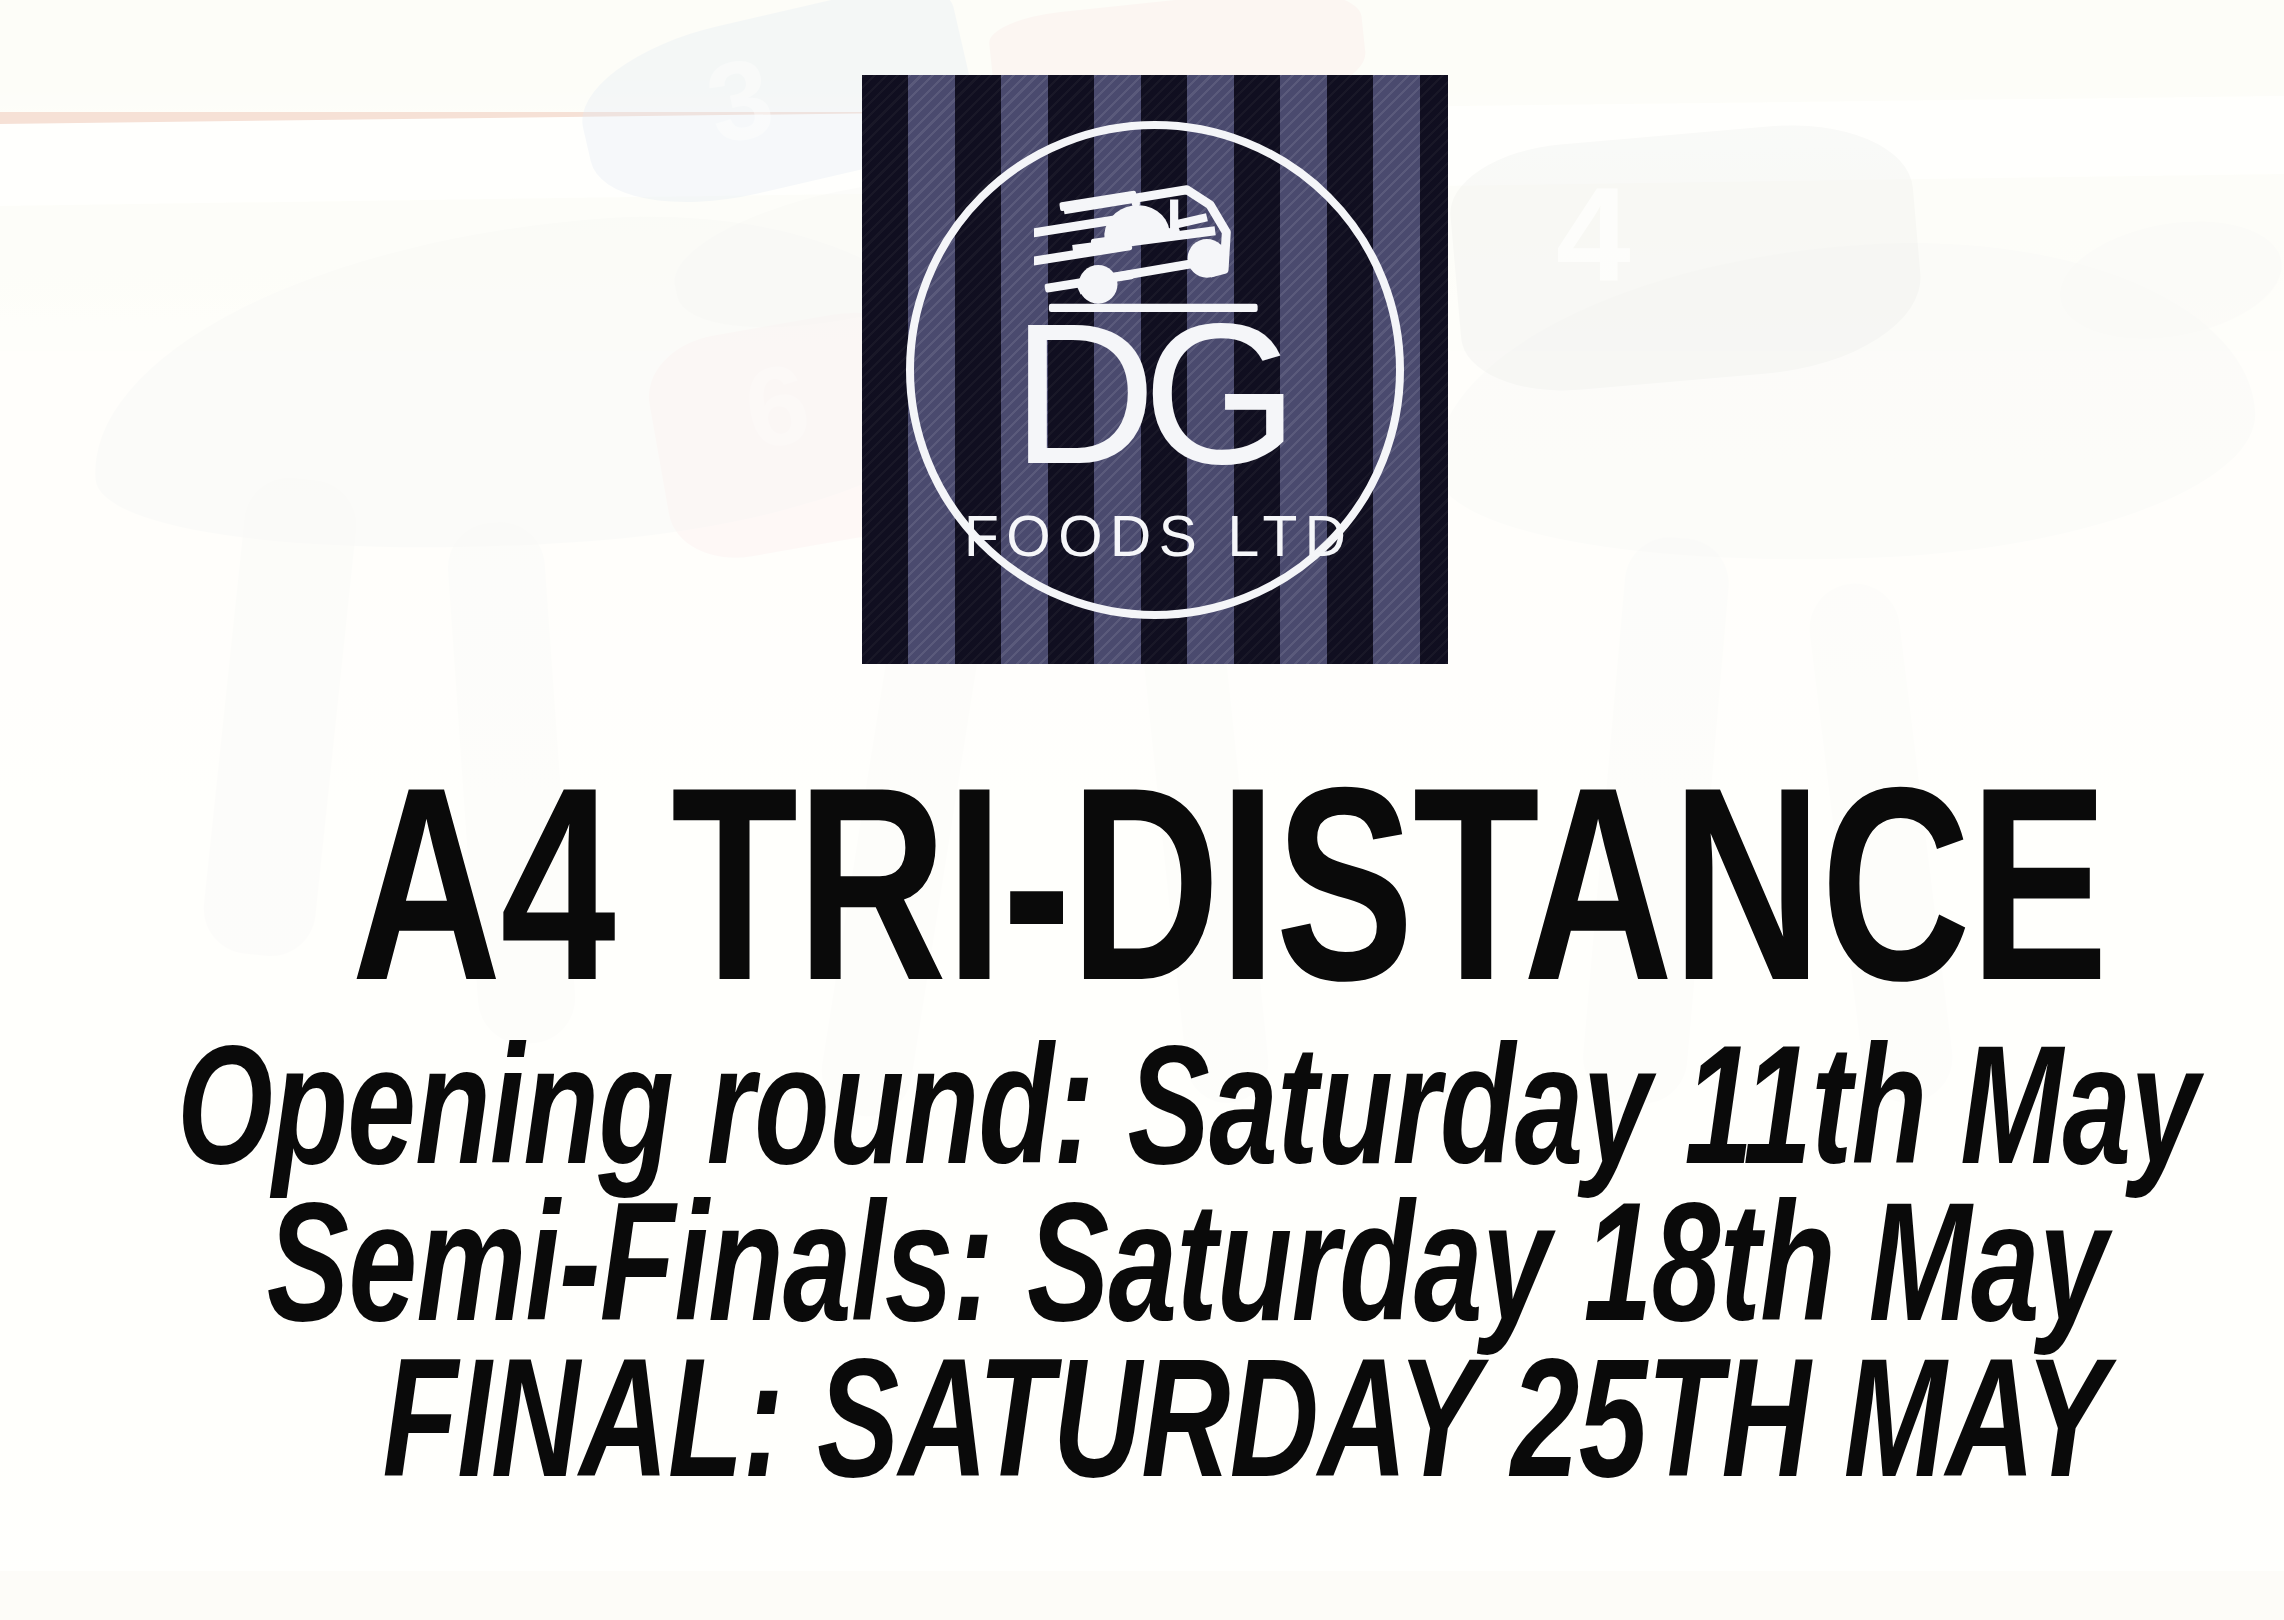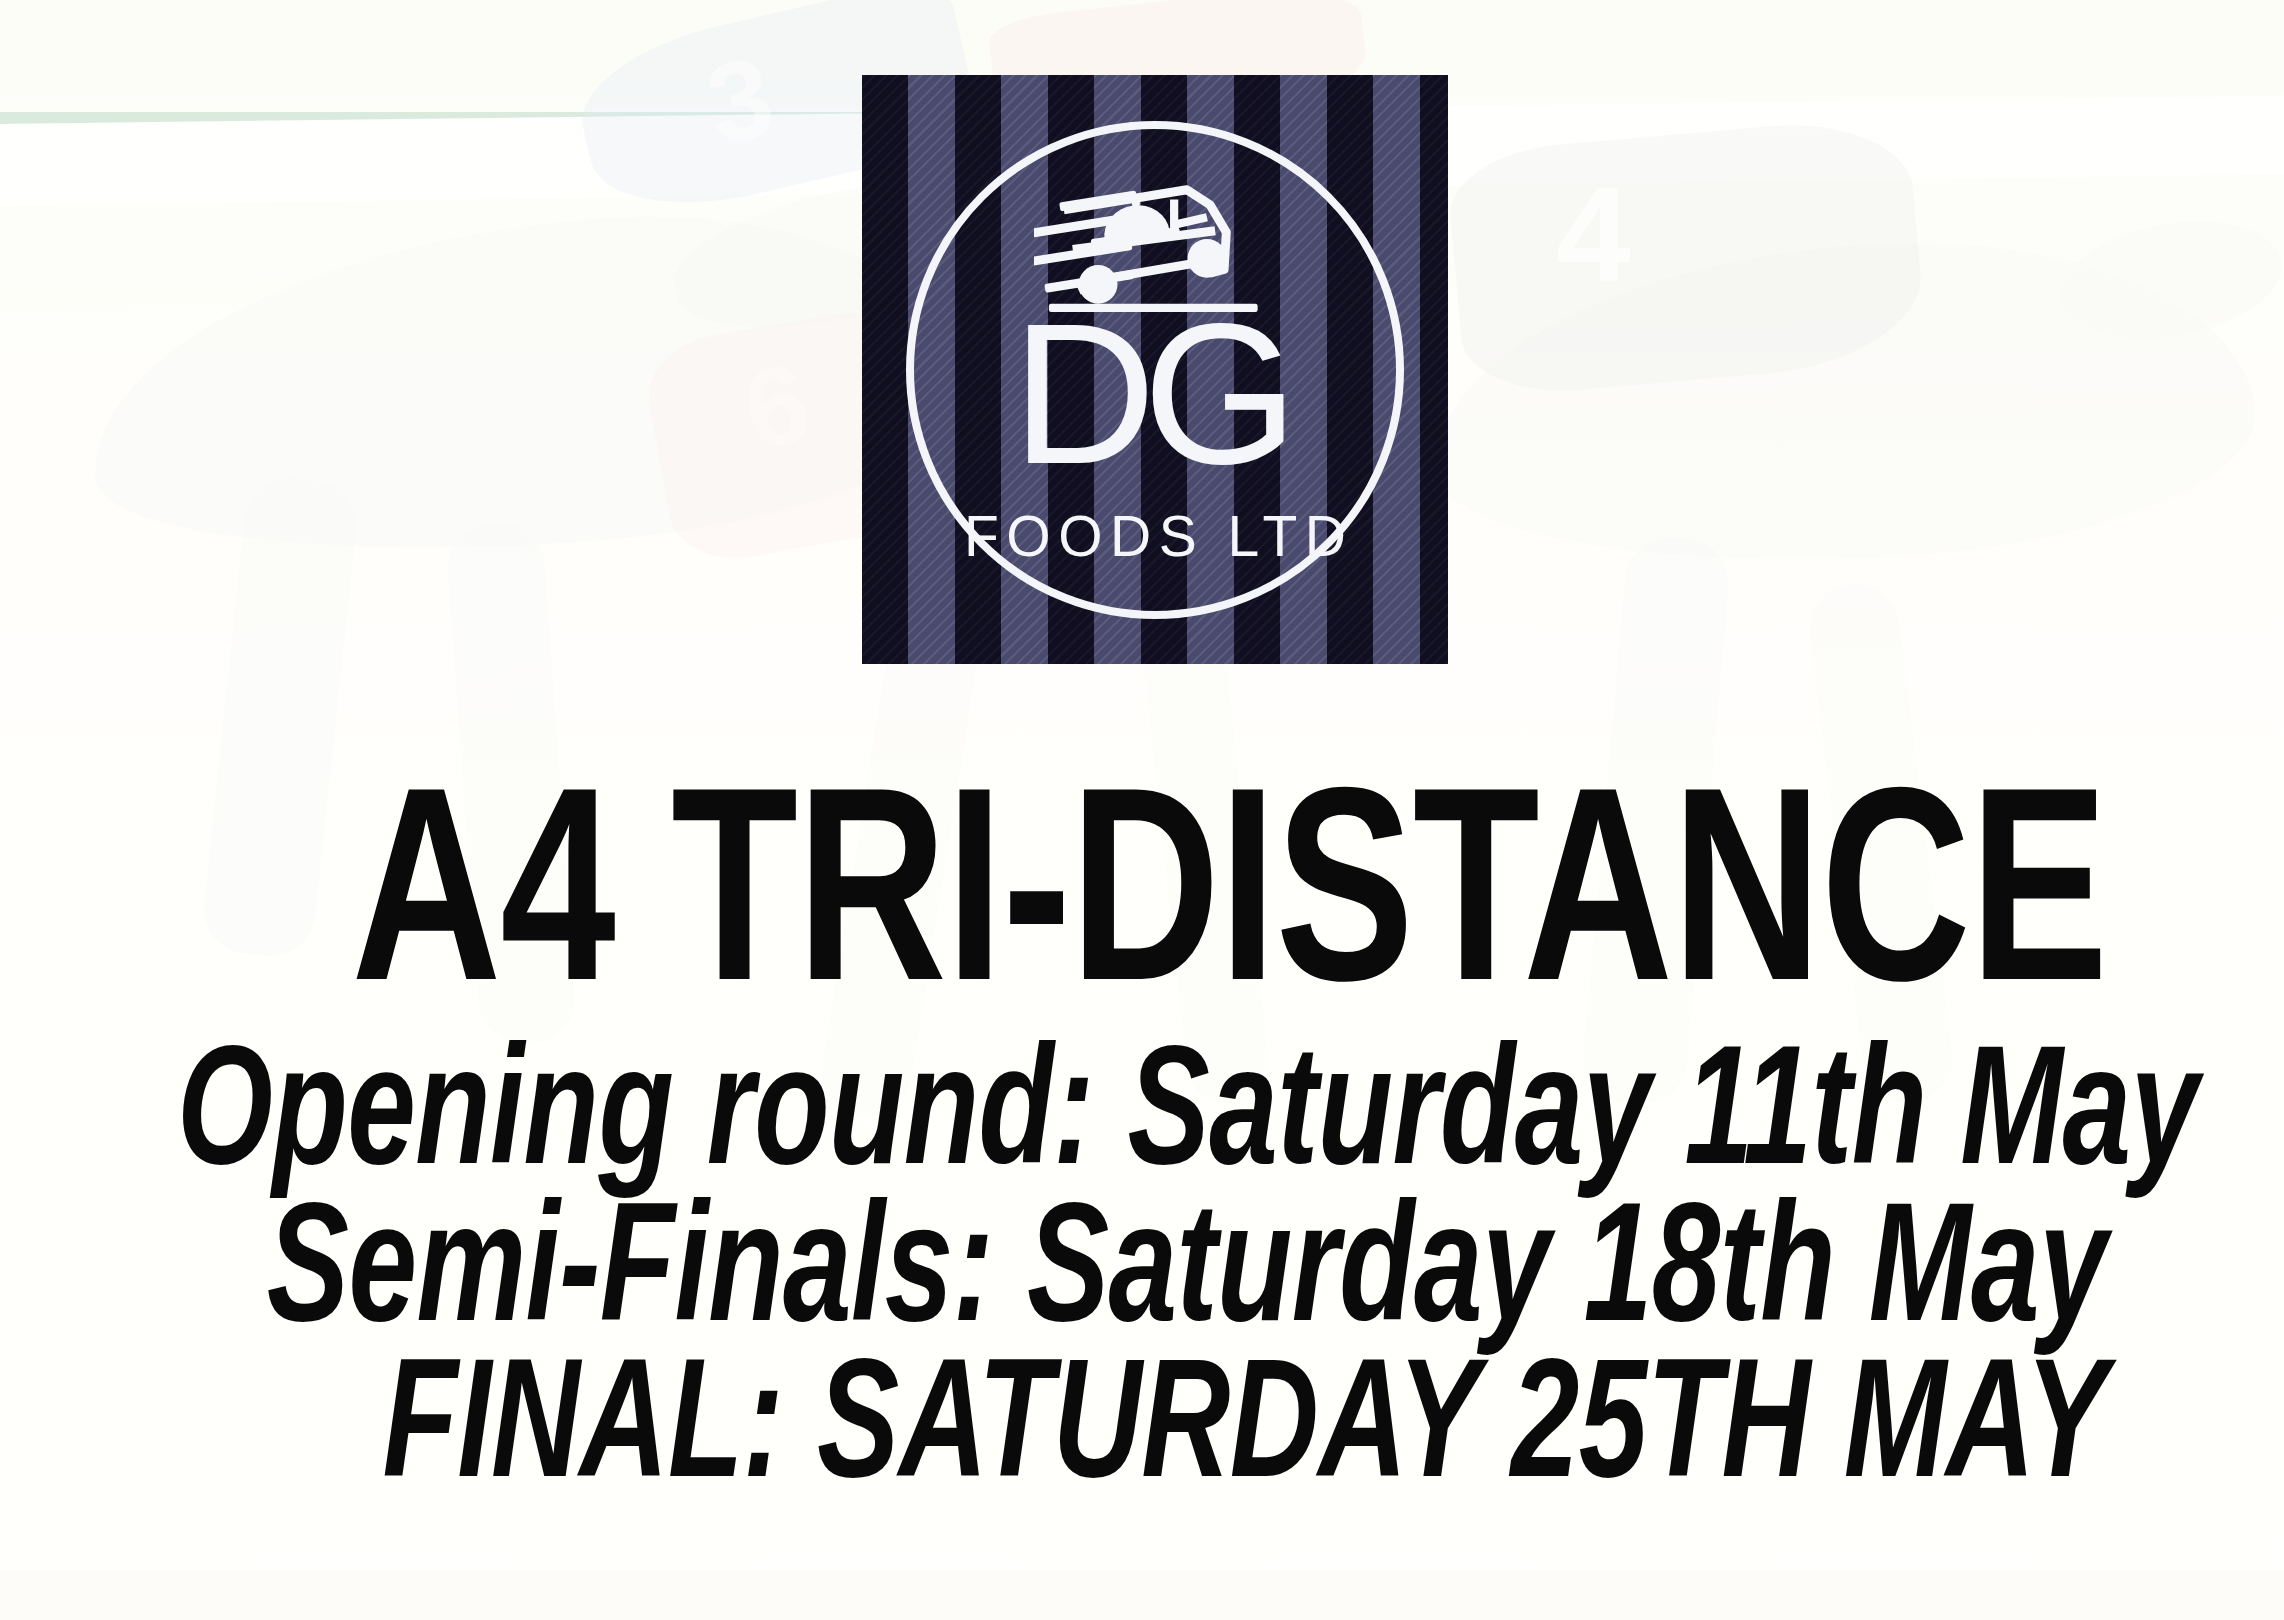--- a/index.html
+++ b/index.html
@@ -8,21 +8,21 @@
     background:#fdfcf8;
     font-family:"Liberation Sans", sans-serif;
     overflow:hidden;
   }
 
   
   .poster{
     position:relative;
     width:2284px;height:1571px;
     overflow:hidden;
-    background:#15803d;
+    background:#c2410c;
   }
 
   
   .photo{
     position:absolute;inset:0;
     overflow:hidden;
   }
   
   .photo-grass{
     position:absolute;left:0;top:0;width:100%;height:112px;

